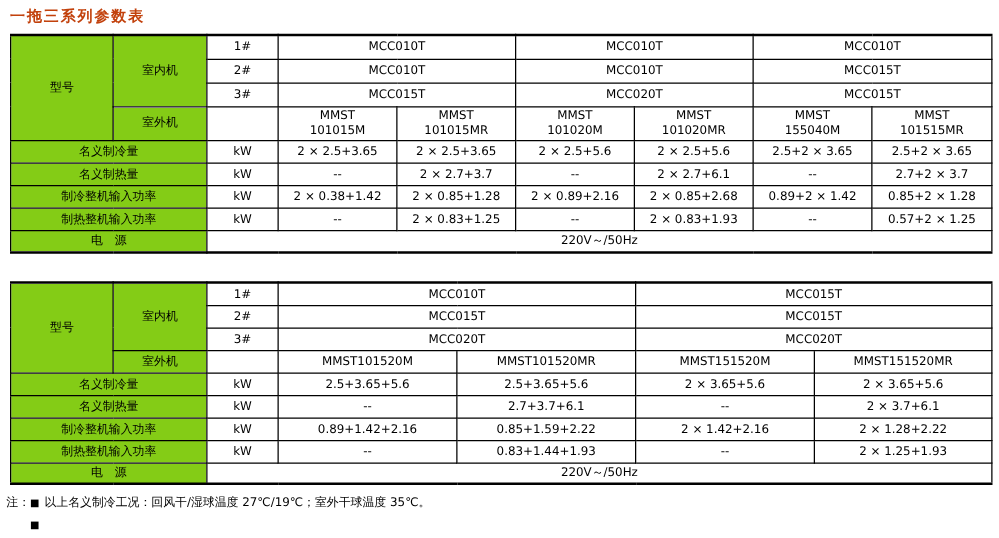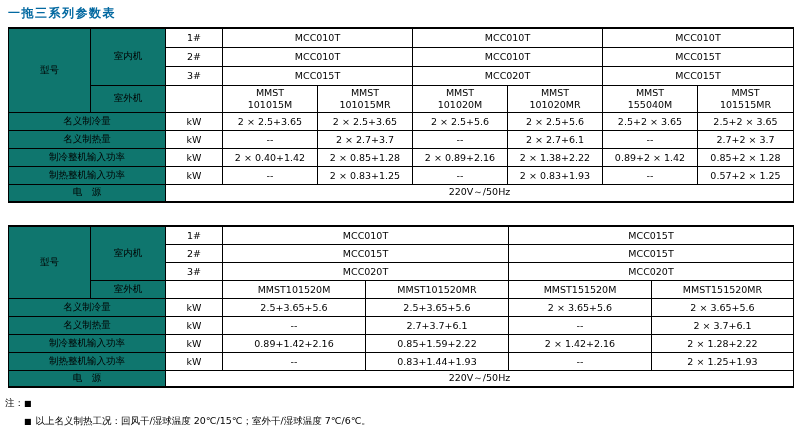--- a/index.html
+++ b/index.html
@@ -3,34 +3,34 @@
 <meta charset="utf-8">
 <style>
   html,body { margin:0; padding:0; }
   body {
     width:799px; height:430px; background:#ffffff; color:#111;
     font-family:"DejaVu Sans","Liberation Sans",sans-serif;
     overflow:hidden;
   }
   .title {
     font-weight:bold; font-size:12px; letter-spacing:1.5px;
-    padding:5px 0 0 8px; color:#0369a1;
+    padding:5px 0 0 8px; color:#c2410c;
   }
   table {
     border-collapse:collapse; table-layout:fixed; margin-left:8px;
     border:1px solid #000; border-top:2px solid #000; border-bottom:2px solid #000;
     width:785px;
   }
   #t1 { margin-top:5px; }
   #t2 { margin-top:22px; }
   td {
     border:1px solid #000; text-align:center; vertical-align:middle;
     font-size:9.5px; padding:0; overflow:hidden; white-space:nowrap; color:#000;
   }
-  .g { background:#0f766e; }
+  .g { background:#84cc16; }
   tr.h19 { height:19px; } tr.h27 { height:27px; } tr.h18 { height:18px; } tr.h17 { height:17px; }
   .two-line div { line-height:12px;text-align:center; }
   .notes { margin:7px 0 0 5px; font-size:9.5px; color:#000; }
   .note-line { display:flex; align-items:baseline; line-height:16.5px; white-space:nowrap; }
   .note-prefix { width:19px; flex:0 0 19px; }
   .bullet { font-size:8px; margin-right:4px; }
 </style>
 </head>
 <body>
 
@@ -113,24 +113,24 @@
     <td>--</td>
     <td>2 × 2.7+3.7</td>
     <td>--</td>
     <td>2 × 2.7+6.1</td>
     <td>--</td>
     <td>2.7+2 × 3.7</td>
   </tr>
   <tr class="h18">
     <td class="g" colspan="2">制冷整机输入功率</td>
     <td>kW</td>
-    <td>2 × 0.40+1.42</td>
+    <td>2 × 0.38+1.42</td>
     <td>2 × 0.85+1.28</td>
     <td>2 × 0.89+2.16</td>
-    <td>2 × 1.38+2.22</td>
+    <td>2 × 0.85+2.68</td>
     <td>0.89+2 × 1.42</td>
     <td>0.85+2 × 1.28</td>
   </tr>
   <tr class="h18">
     <td class="g" colspan="2">制热整机输入功率</td>
     <td>kW</td>
     <td>--</td>
     <td>2 × 0.83+1.25</td>
     <td>--</td>
     <td>2 × 0.83+1.93</td>
@@ -216,20 +216,20 @@
     <td class="g" colspan="2">电　源</td>
     <td colspan="5">220V～/50Hz</td>
   </tr>
 </tbody>
   </table>
 
 <div class="notes">
   <div class="note-line">
     <span class="note-prefix">注：</span>
     <span class="bullet">■</span>
+    <span>以上名义制冷工况：回风干/湿球温度 27℃/19℃；室外干球温度 35℃。</span>
   </div>
   <div class="note-line">
     <span class="note-prefix"></span>
     <span class="bullet">■</span>
-    <span>以上名义制热工况：回风干/湿球温度 20℃/15℃；室外干/湿球温度 7℃/6℃。</span>
   </div>
 
 </div>
 
 </body></html>

